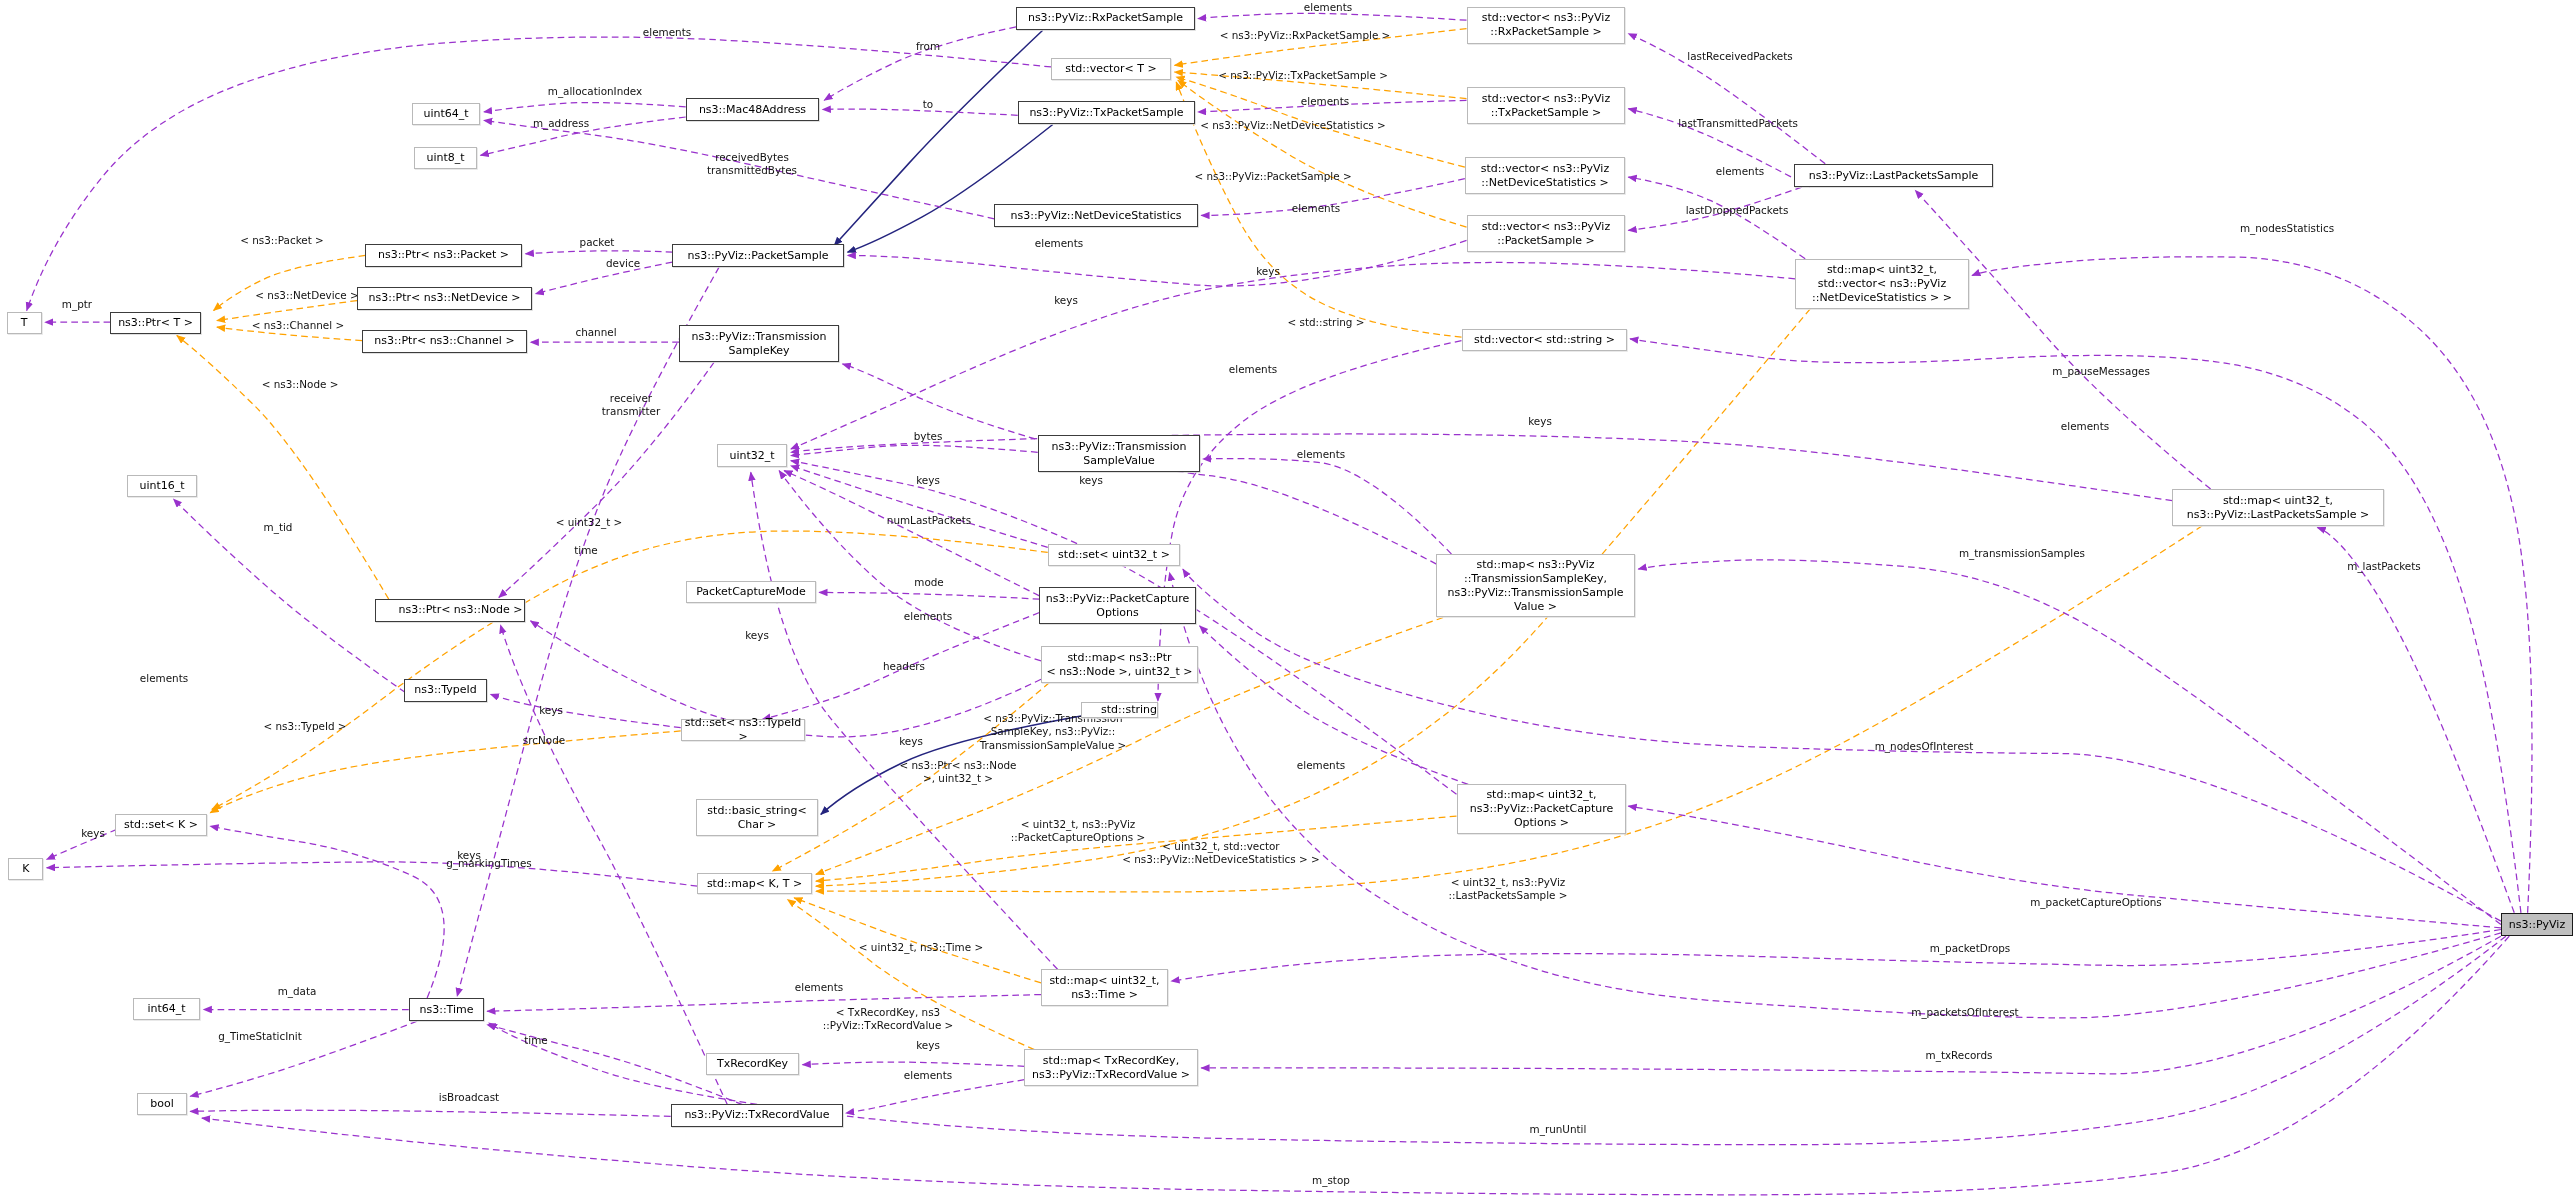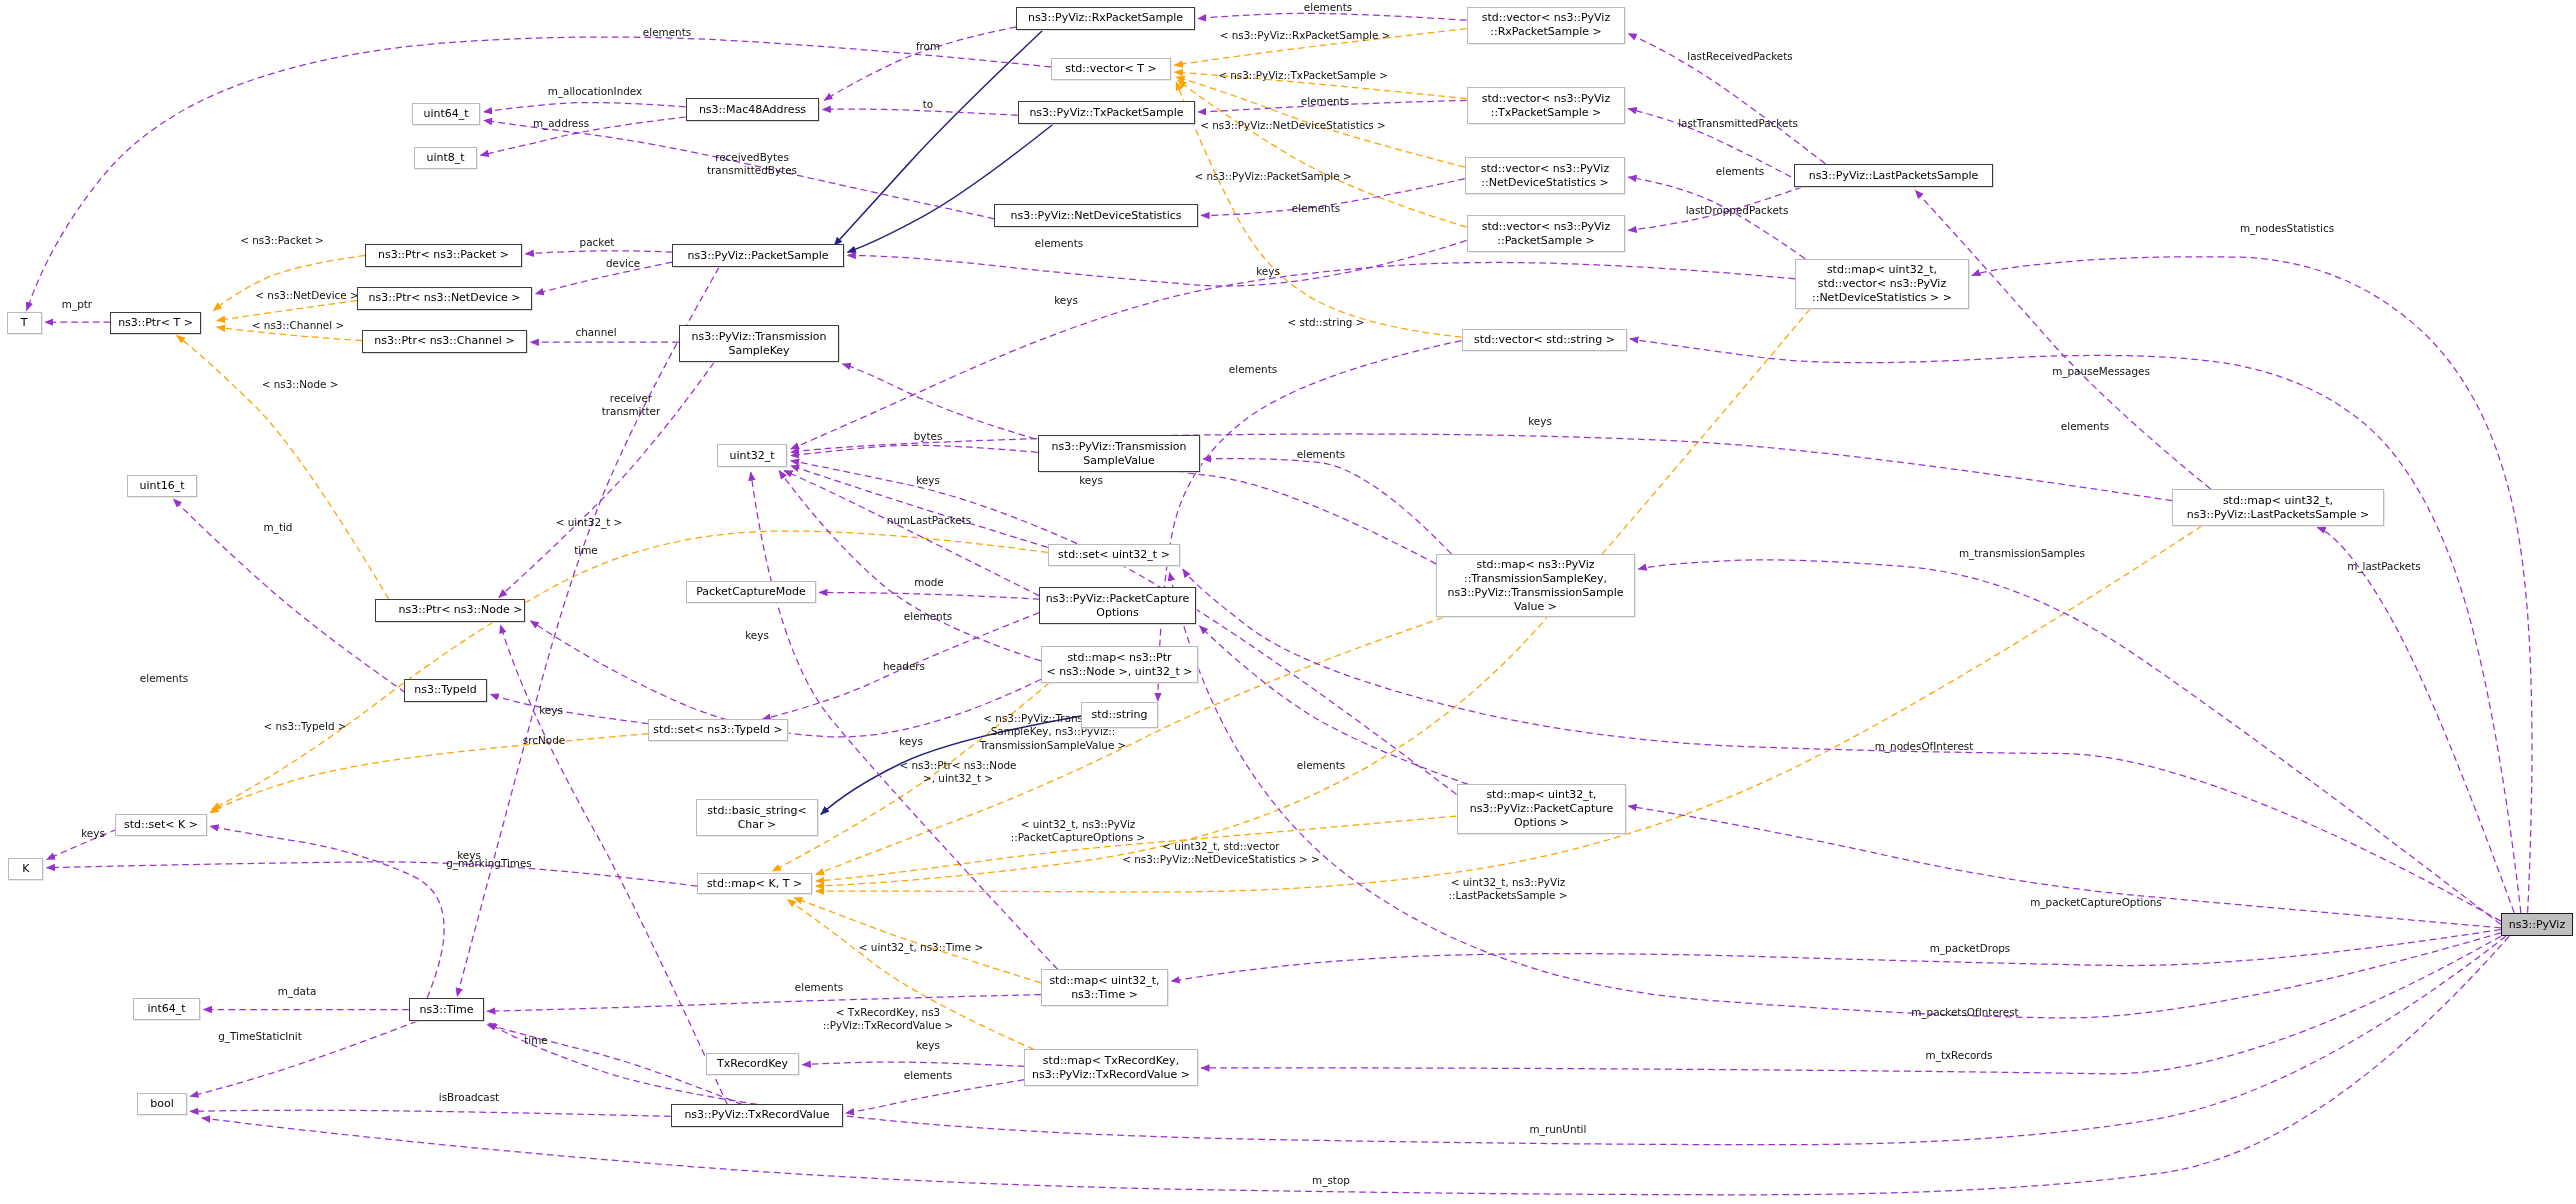--- a/index.html
+++ b/index.html
@@ -127,21 +127,21 @@
       <div class="node bold" style="left: 365px; top: 244px; width: 157px; height: 22.5px;"><span>ns3::Ptr&lt; ns3::Packet &gt;</span></div>
       <div class="node bold" style="left: 357px; top: 287px; width: 175px; height: 22.5px;"><span>ns3::Ptr&lt; ns3::NetDevice &gt;</span></div>
       <div class="node bold" style="left: 362px; top: 330px; width: 165px; height: 22.5px;"><span>ns3::Ptr&lt; ns3::Channel &gt;</span></div>
       <div class="node bold" style="left: 672px; top: 244px; width: 172px; height: 23.4px;"><span>ns3::PyViz::PacketSample</span></div>
       <div class="node bold" style="left: 679px; top: 325px; width: 160px; height: 37px;"><span>ns3::PyViz::Transmission
 SampleKey</span></div>
       <div class="node plain" style="left: 127px; top: 475px; width: 70px; height: 22px;"><span>uint16_t</span></div>
       <div class="node plain" style="left: 717px; top: 444px; width: 70px; height: 23.4px;"><span>uint32_t</span></div>
       <div class="node bold" style="left: 375px; top: 599px; width: 150px; height: 22.5px; padding-left: 21px;"><span>ns3::Ptr&lt; ns3::Node &gt;</span></div>
       <div class="node bold" style="left: 404px; top: 679px; width: 83px; height: 22.5px;"><span>ns3::TypeId</span></div>
-      <div class="node plain" style="left: 648px; top: 719px; width: 140px; height: 22px;"><span>std::set&lt; ns3::TypeId &gt;</span></div>
+      <div class="node plain" style="left: 681px; top: 719px; width: 124px; height: 22px;"><span>std::set&lt; ns3::TypeId &gt;</span></div>
       <div class="node plain" style="left: 115px; top: 814px; width: 92px; height: 22px;"><span>std::set&lt; K &gt;</span></div>
       <div class="node plain" style="left: 8.3px; top: 858px; width: 35px; height: 22px;"><span>K</span></div>
       <div class="node plain" style="left: 696px; top: 799px; width: 122px; height: 37px;"><span>std::basic_string&lt;
 Char &gt;</span></div>
       <div class="node plain" style="left: 697px; top: 873px; width: 115px; height: 21px;"><span>std::map&lt; K, T &gt;</span></div>
       <div class="node plain" style="left: 133px; top: 998px; width: 67px; height: 22px;"><span>int64_t</span></div>
       <div class="node bold" style="left: 409px; top: 998px; width: 75px; height: 23.4px;"><span>ns3::Time</span></div>
       <div class="node plain" style="left: 137px; top: 1093px; width: 50px; height: 22px;"><span>bool</span></div>
       <div class="node plain" style="left: 706px; top: 1053px; width: 93px; height: 22px;"><span>TxRecordKey</span></div>
       <div class="node bold" style="left: 671px; top: 1104px; width: 172px; height: 22.5px;"><span>ns3::PyViz::TxRecordValue</span></div>
@@ -150,21 +150,21 @@
       <div class="node plain" style="left: 1051px; top: 58px; width: 120px; height: 22px;"><span>std::vector&lt; T &gt;</span></div>
       <div class="node bold" style="left: 1018px; top: 101px; width: 177px; height: 23.4px;"><span>ns3::PyViz::TxPacketSample</span></div>
       <div class="node bold" style="left: 994px; top: 204px; width: 204px; height: 23.4px;"><span>ns3::PyViz::NetDeviceStatistics</span></div>
       <div class="node bold" style="left: 1038px; top: 435px; width: 162px; height: 37px;"><span>ns3::PyViz::Transmission
 SampleValue</span></div>
       <div class="node plain" style="left: 1048px; top: 544px; width: 132px; height: 22px;"><span>std::set&lt; uint32_t &gt;</span></div>
       <div class="node bold" style="left: 1039px; top: 587px; width: 157px; height: 37px;"><span>ns3::PyViz::PacketCapture
 Options</span></div>
       <div class="node plain" style="left: 1041px; top: 646px; width: 157px; height: 37px;"><span>std::map&lt; ns3::Ptr
 &lt; ns3::Node &gt;, uint32_t &gt;</span></div>
-      <div class="node plain" style="left: 1081px; top: 702px; width: 77px; height: 26px;"><span>std::string</span></div>
+      <div class="node plain" style="left: 1081px; top: 702px; width: 77px; height: 16px; justify-content: flex-end;"><span>std::string</span></div>
       <div class="node plain" style="left: 1041px; top: 969px; width: 127px; height: 37px;"><span>std::map&lt; uint32_t,
 ns3::Time &gt;</span></div>
       <div class="node plain" style="left: 1024px; top: 1049px; width: 174px; height: 37px;"><span>std::map&lt; TxRecordKey,
 ns3::PyViz::TxRecordValue &gt;</span></div>
       <div class="node plain" style="left: 1467px; top: 6.7px; width: 158px; height: 37px;"><span>std::vector&lt; ns3::PyViz
 ::RxPacketSample &gt;</span></div>
       <div class="node plain" style="left: 1467px; top: 87px; width: 158px; height: 37px;"><span>std::vector&lt; ns3::PyViz
 ::TxPacketSample &gt;</span></div>
       <div class="node plain" style="left: 1465px; top: 157px; width: 160px; height: 37px;"><span>std::vector&lt; ns3::PyViz
 ::NetDeviceStatistics &gt;</span></div>

